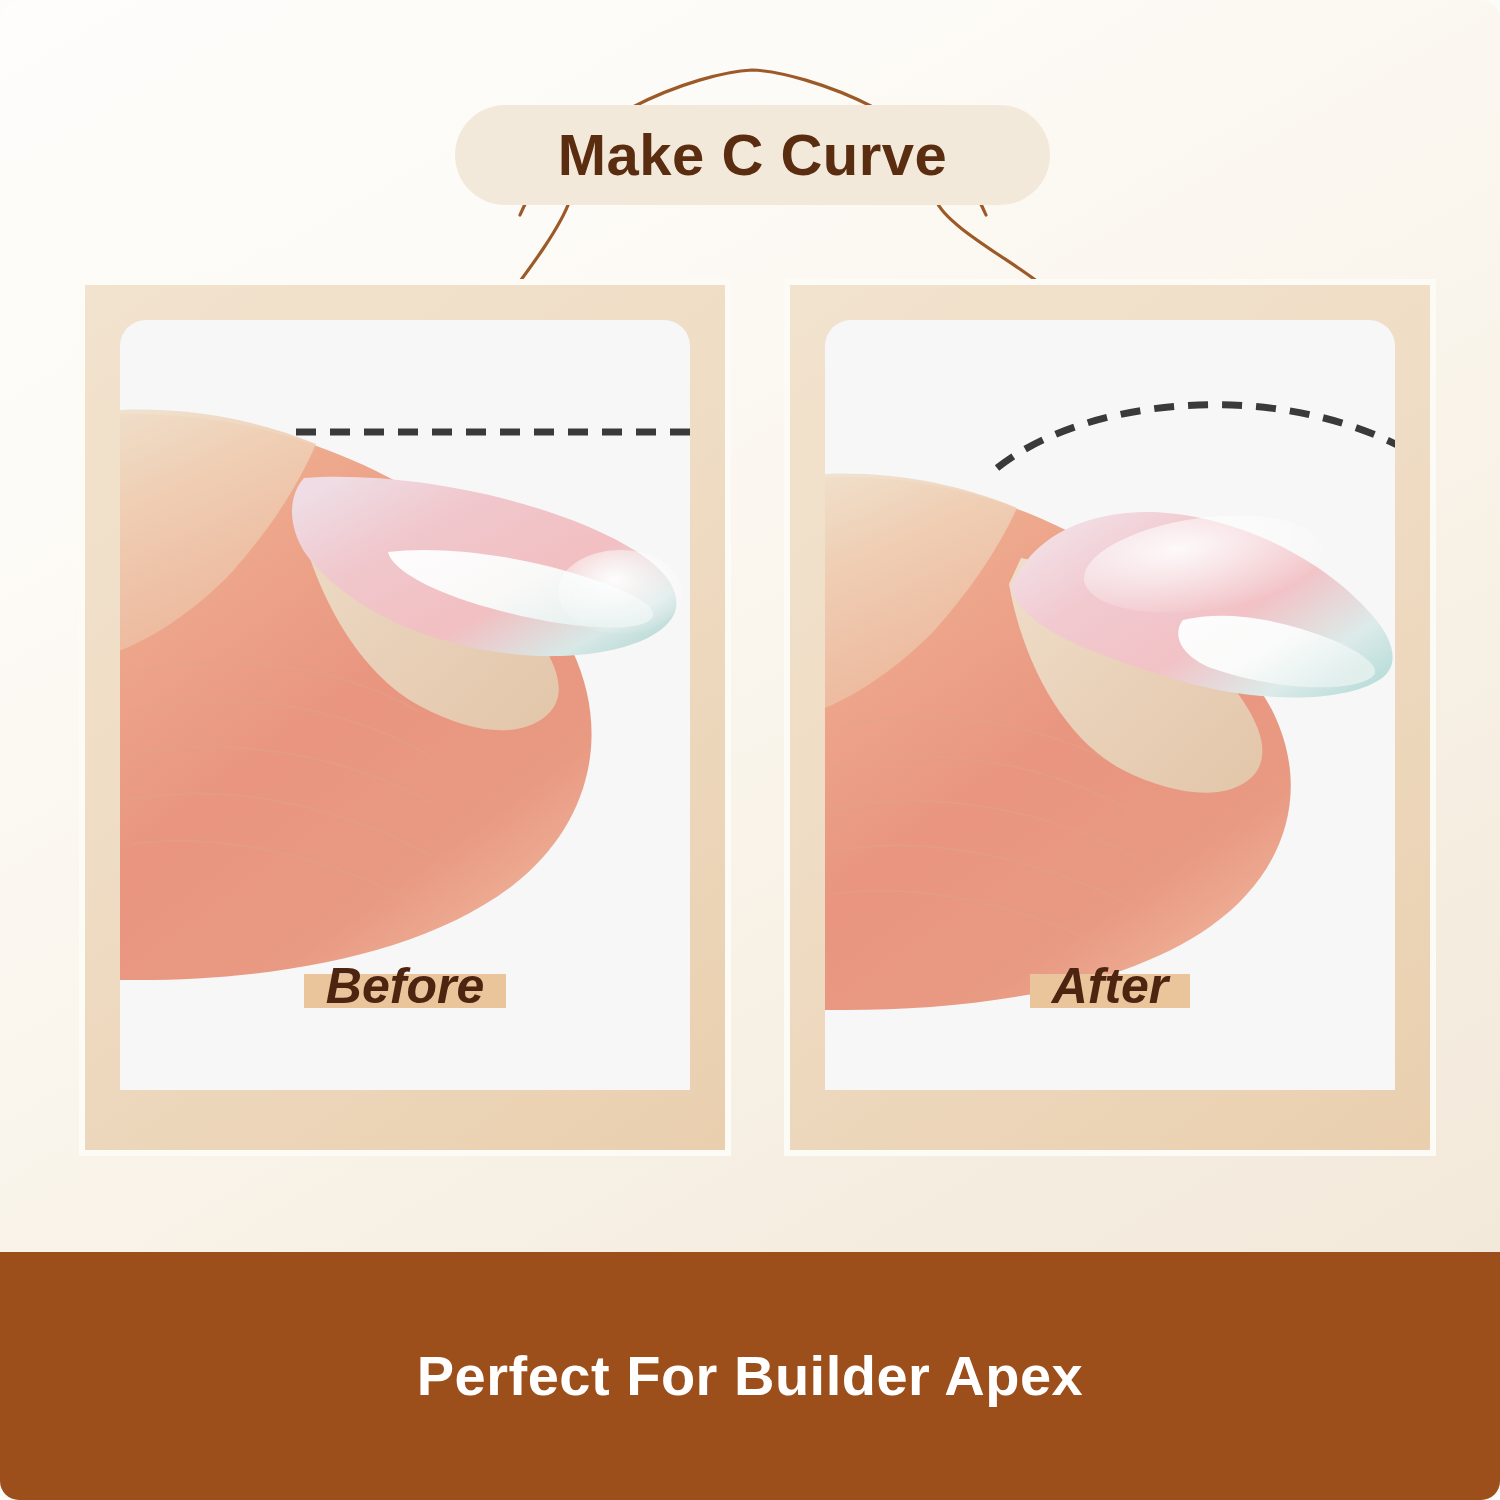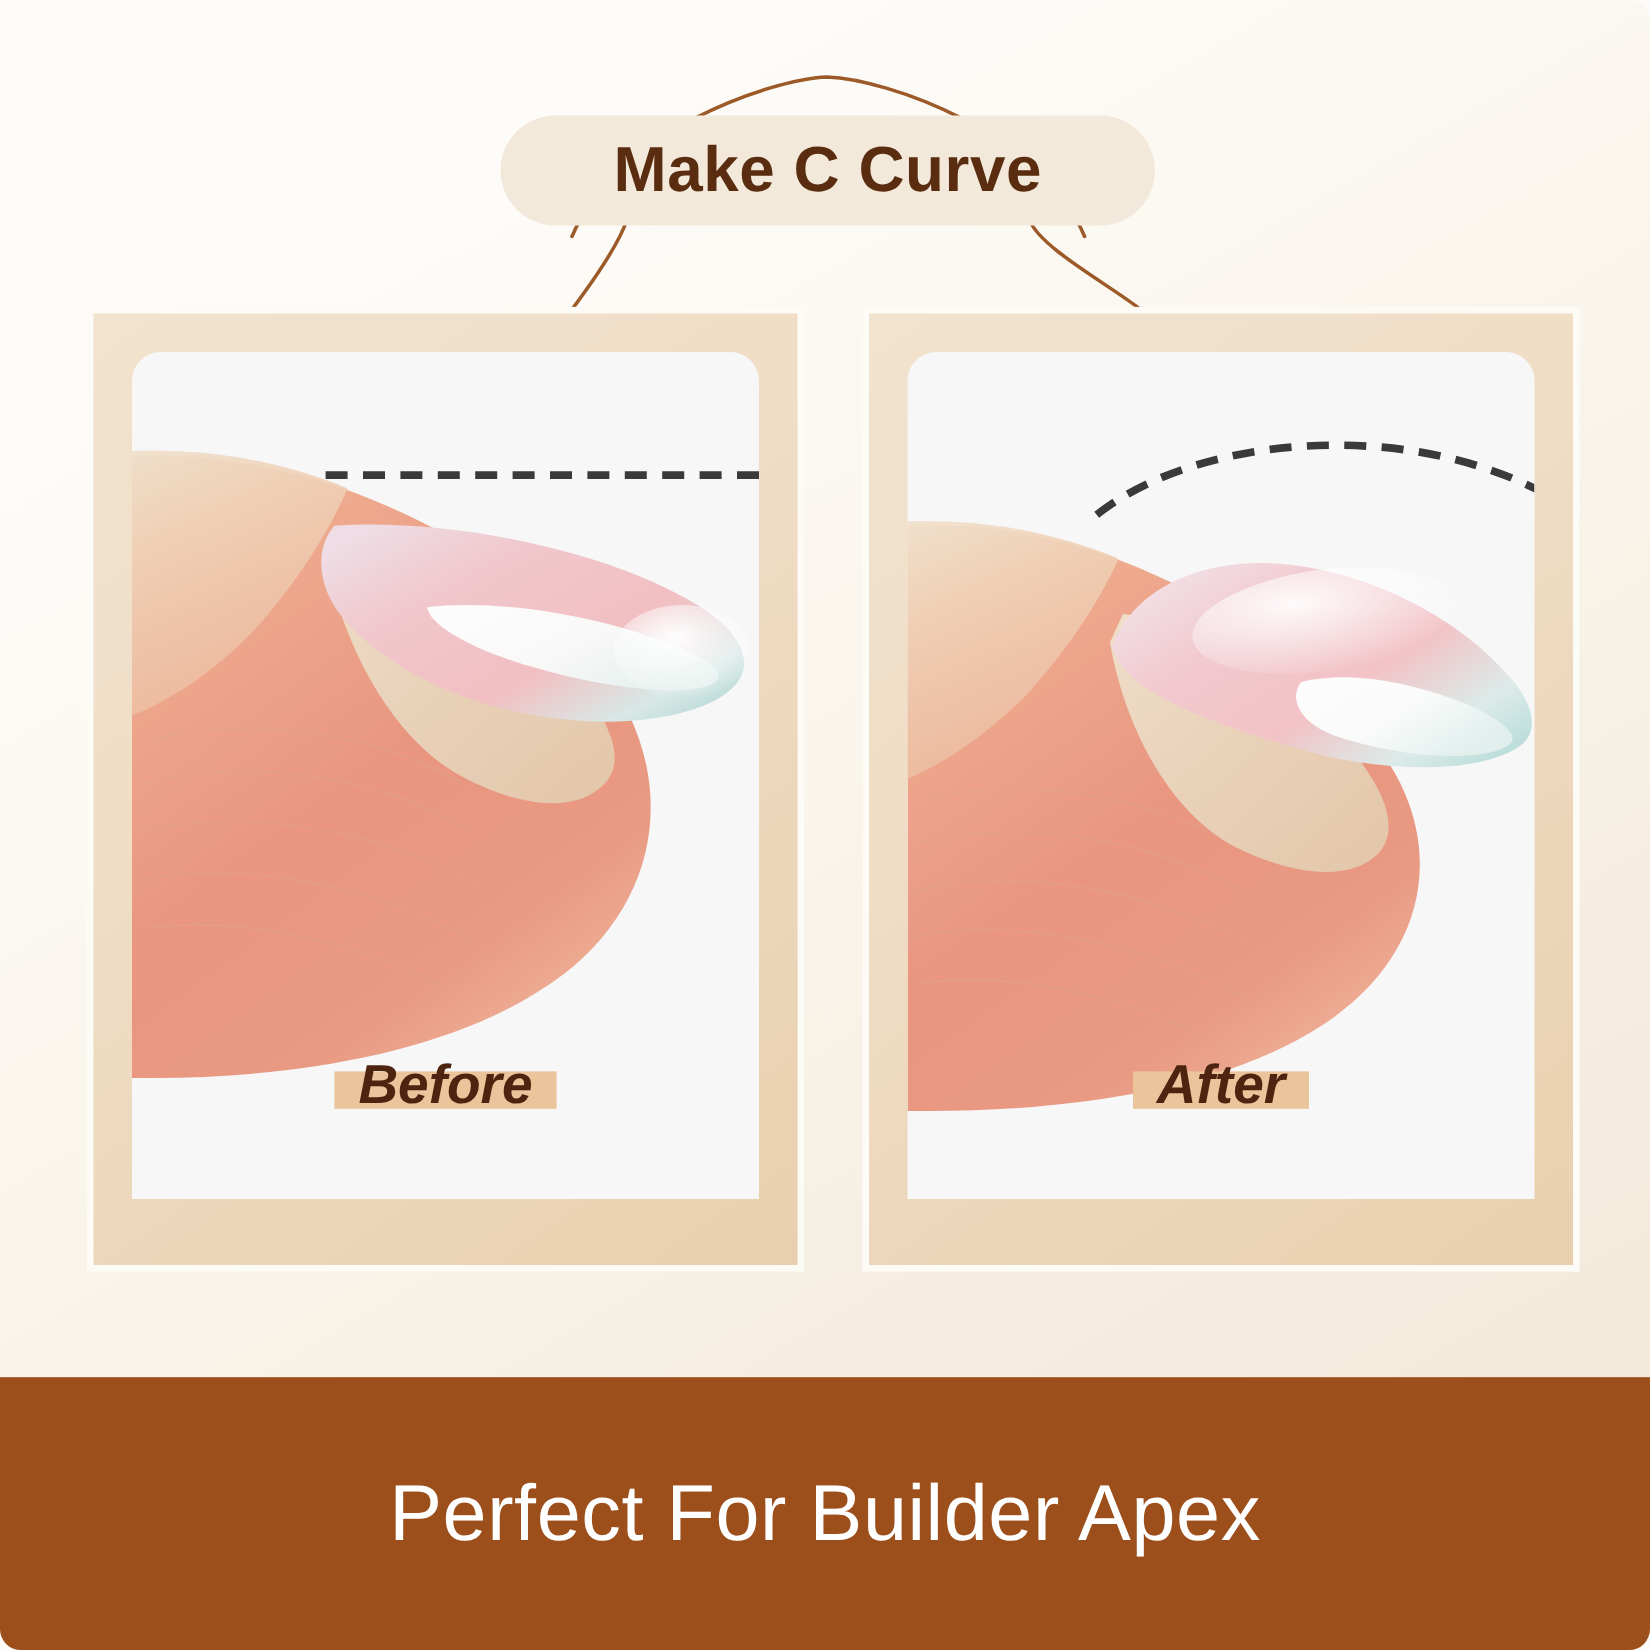--- a/index.html
+++ b/index.html
@@ -133,22 +133,22 @@
     left: 0;
     bottom: 0;
     width: 1500px;
     height: 248px;
     background: #9C4E1B;
     display: flex;
     align-items: center;
     justify-content: center;
   }
   .banner-text {
-    font-size: 72px;
-    font-weight: 400;
+    font-size: 56px;
+    font-weight: 700;
     color: #FFFFFF;
     letter-spacing: 0.5px;
     white-space: nowrap;
     line-height: 1;
   }
 </style>
 </head>
 <body>
 
 <div class="poster">

